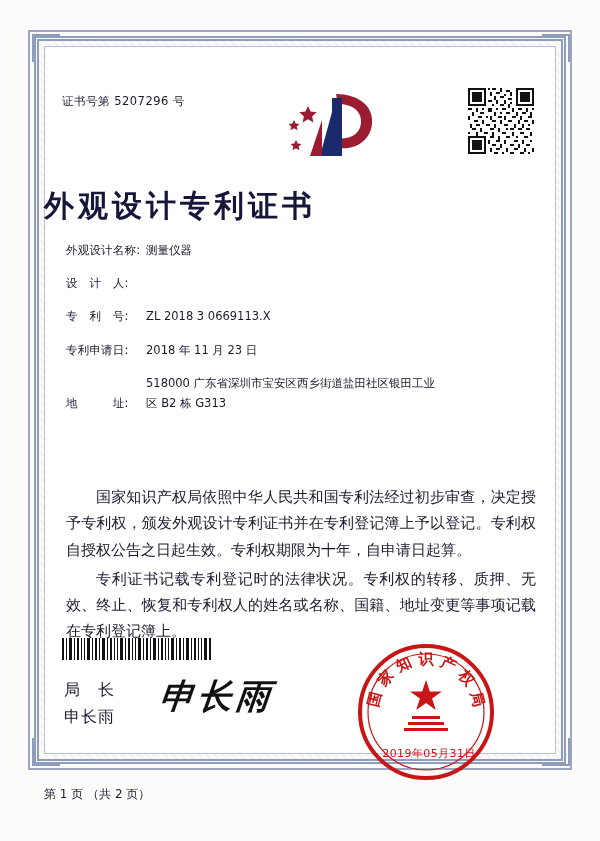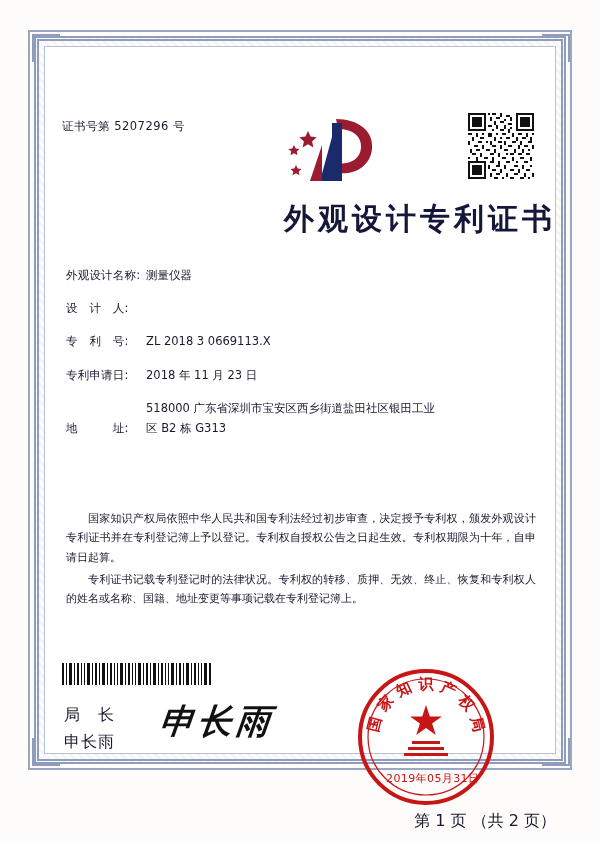--- a/index.html
+++ b/index.html
@@ -60,21 +60,20 @@
   .corner.tl { left: 32px; top: 34px; border-right: none; border-bottom: none; }
   .corner.tr { left: 542px; top: 34px; border-left: none; border-bottom: none; }
   .corner.bl { left: 32px; top: 738px; border-right: none; border-top: none; }
   .corner.br { left: 542px; top: 738px; border-left: none; border-top: none; }
 
   .content {
     position: absolute;
     left: 44px; top: 46px;
     width: 448px;
     height: 708px;
-    margin-top: 25px;
   }
 
   
   .cert-no {
     position: absolute;
     left: 18px; top: 48px;
     font-size: 11.5px;
     letter-spacing: 0.5px;
     color: #1a1a2e;
   }
@@ -89,23 +88,23 @@
   
   .qr {
     position: absolute;
     left: 424px; top: 42px;
     width: 66px; height: 66px;
   }
 
   
   .title {
     position: absolute;
-    left: 0; top: 128px;
+    left: 0; top: 140px;
     width: 512px;
-    text-align: right;
+    text-align: left;
     font-family: "DejaVu Serif", "Liberation Serif", serif;
     font-size: 30px;
     font-weight: bold;
     letter-spacing: 4px;
     color: #15163a;
   }
 
   
   .fields {
     position: absolute;
@@ -140,21 +139,21 @@
     margin-left: 22px;
     white-space: nowrap;
   }
   .field-row.dual .field-value2 { flex: 1; }
 
   
   .paras {
     position: absolute;
     left: 22px; top: 438px;
     width: 470px;
-    font-size: 11px;
+    font-size: 15px;
     line-height: 1.75;
     color: #1a1a2e;
     text-align: justify;
   }
   .paras p {
     margin: 0 0 3px 0;
     text-indent: 2em;
   }
 
   
@@ -185,35 +184,35 @@
   }
 
   
   .seal {
     position: absolute;
     left: 312px; top: 596px;
     width: 140px; height: 140px;
   }
   .seal-date {
     position: absolute;
-    left: 342px; top: 700px;
+    left: 326px; top: 700px;
     width: 118px;
-    text-align: left;
+    text-align: center;
     font-size: 11px;
     color: #c81515;
     letter-spacing: 0.4px;
   }
 
   
   .page-num {
     position: absolute;
     left: 0; top: 740px;
     width: 512px;
-    text-align: right;
-    font-size: 16px;
+    text-align: left;
+    font-size: 12px;
     color: #1a1a2e;
   }
 
   
   .note {
     position: absolute;
     left: 0; top: 800px;
     width: 520px;
     text-align: center;
     font-size: 11px;

